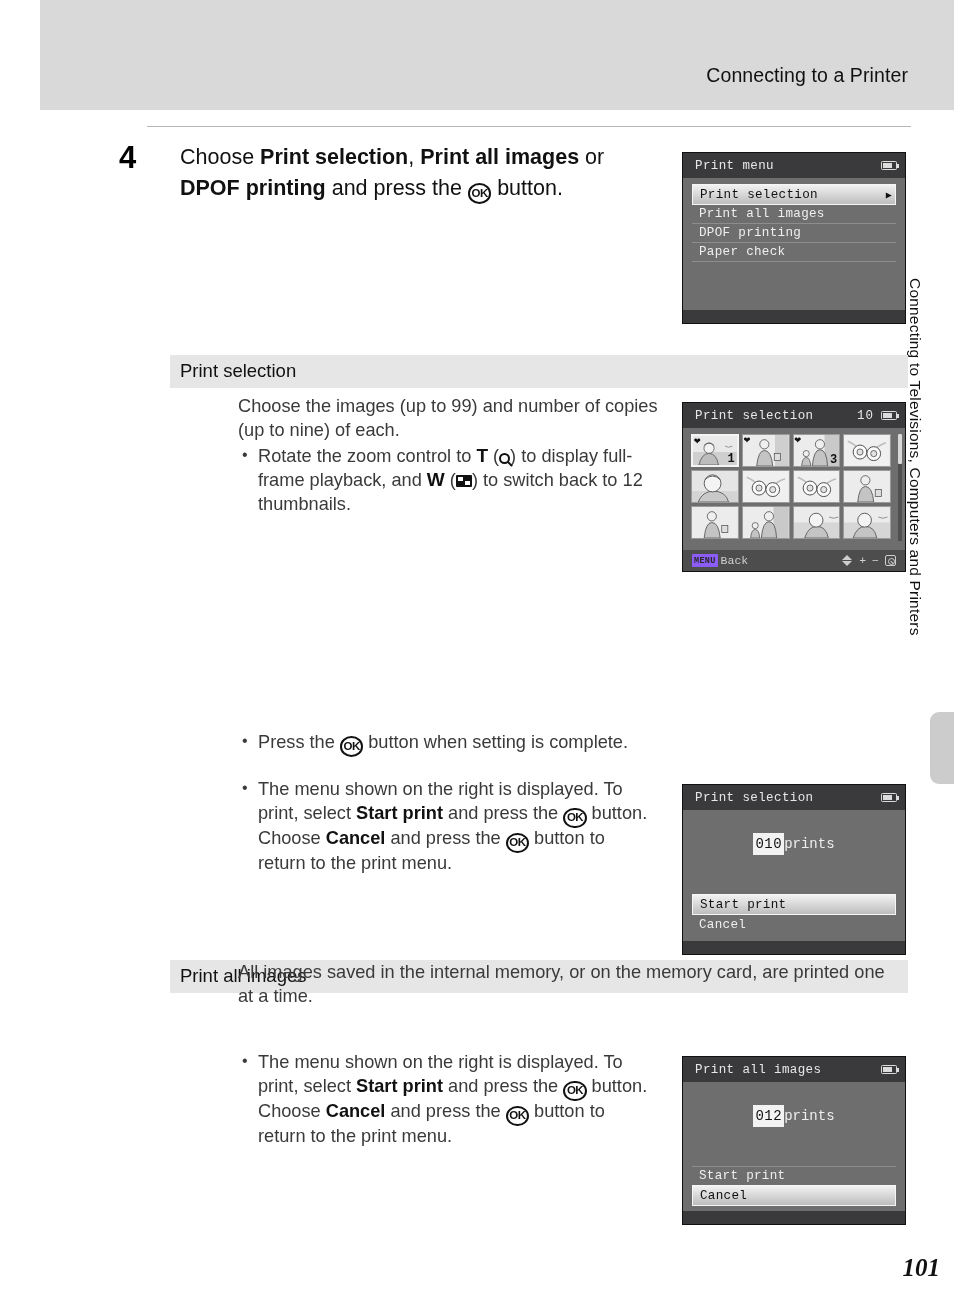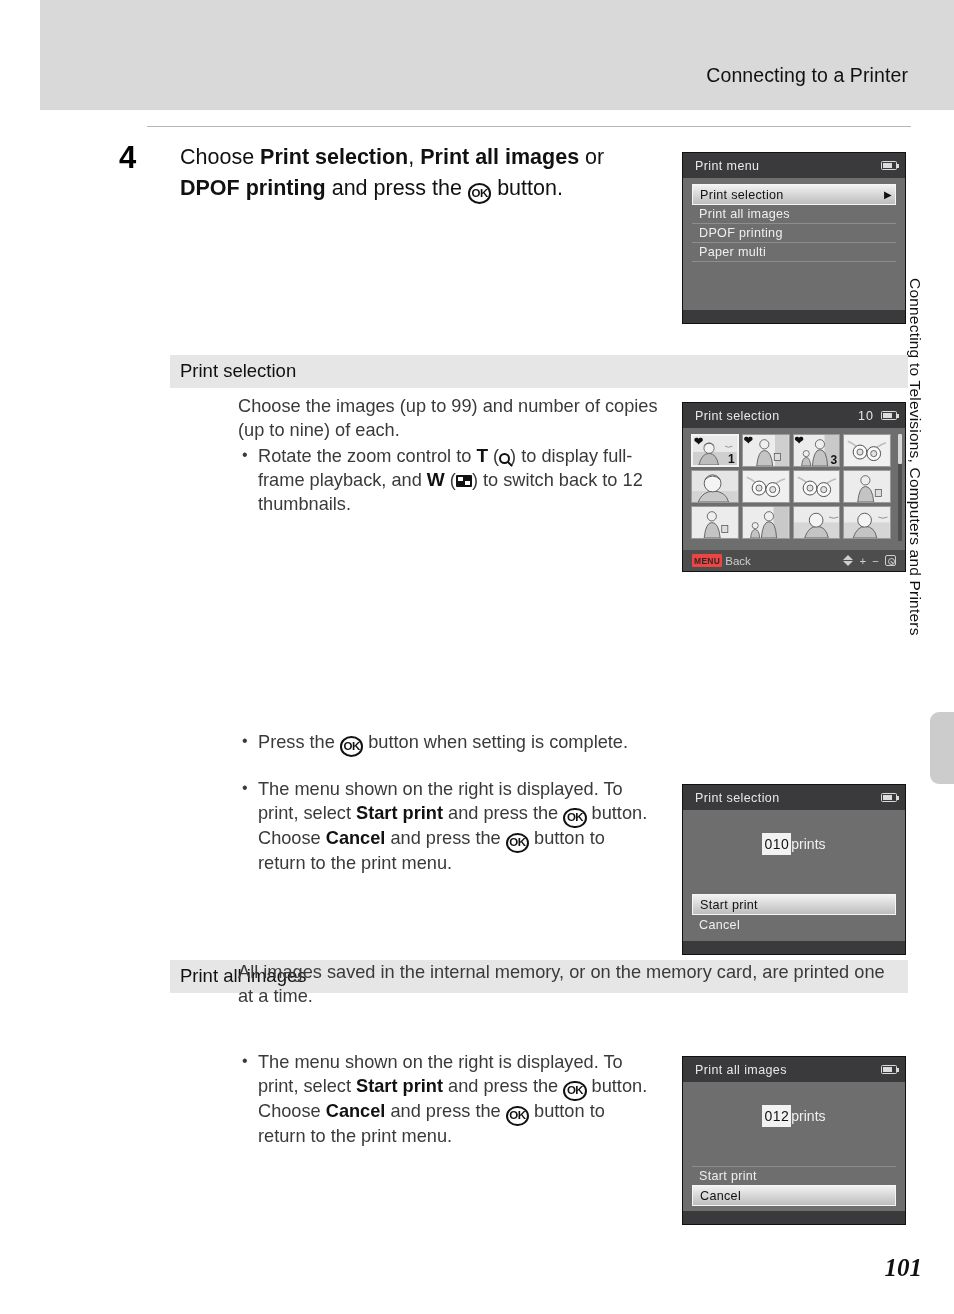--- a/index.html
+++ b/index.html
@@ -106,20 +106,21 @@
   .mag::after{
     content:""; position:absolute; right:-5px; bottom:-3px;
     width:6px; height:2px; background:#111; transform: rotate(45deg);
   }
 
   
   .lcd {
     position: absolute; left: 642px; width: 224px;
     background: #6e6e6e;
     border: 1px solid #111;
+    font-family: Liberation Mono, monospace;
   }
   .lcd-title {
     position: relative; height: 25px; background: #3a3a3c;
     color: #e8e8e8; font-size: 12.5px;
     display: flex; align-items: center;
   }
   .lcd-title .t { margin-left: 12px; letter-spacing: .4px; }
   .lcd-title .right { margin-left: auto; margin-right: 8px; display:flex; align-items:center; gap:7px; }
   .lcd-title .cnt { font-size: 12.5px; letter-spacing: 1px; }
   .batt {
@@ -175,21 +176,21 @@
   }
   .scrolltrack {
     position: absolute; right: 3px; top: 6px; width: 4px; height: 107px;
     background: #4f4f4f;
   }
   .lcd-toolbar {
     height: 21px; background: #4d4d4d; display: flex; align-items: center;
     padding: 0 9px 0 9px; color: #cfcfcf; font-size: 11.5px;
   }
   .menubox {
-    display:inline-block; background:#ef4444; color:#2a2a2a; font-size:8.5px;
+    display:inline-block; background:#8b5cf6; color:#2a2a2a; font-size:8.5px;
     font-weight: bold; padding: 1.5px 2px; letter-spacing: .3px; border-radius:1px;
     margin-right: 3px;
   }
   .tb-right { margin-left:auto; display:flex; align-items:center; gap:6px; }
   .updown {
     width: 11px; height: 11px; position: relative;
   }
   .updown::before{
     content:""; position:absolute; left:0; top:0;
     border-left:5.5px solid transparent; border-right:5.5px solid transparent;
@@ -219,21 +220,21 @@
     display: flex; align-items: center; padding-left: 7px;
     border-top: 1px solid #8d8d8d; letter-spacing: .3px;
   }
   .confirm-row.sel {
     background: linear-gradient(#f2f2f2, #bdbdbd);
     color: #111; border: 1px solid #f6f6f6; height: 21px;
   }
 
   
   .pageno {
-    position: absolute; right: 72px; bottom: 32px;
+    position: absolute; right: 54px; bottom: 32px;
     font-size: 25px; font-style: italic; font-weight: bold; color: #111;
     font-family: "Liberation Serif", serif;
   }
 </style>
 </head>
 <body>
 
 <div class="page">
 
   <div class="header-band"></div>
@@ -301,21 +302,21 @@
           <span>Print selection</span>
           <span class="arrow">▶</span>
         </div>
         <div class="menu-row">
           <span>Print all images</span>
         </div>
         <div class="menu-row">
           <span>DPOF printing</span>
         </div>
         <div class="menu-row">
-          <span>Paper multi</span>
+          <span>Paper check</span>
         </div>
       </div>
     </div>
     <div class="lcd-foot-dark"></div>
   </div>
 
   <div class="lcd" style="top:402px;">
     <div class="lcd-title">
       <span class="t">Print selection</span>
       <span class="right">

